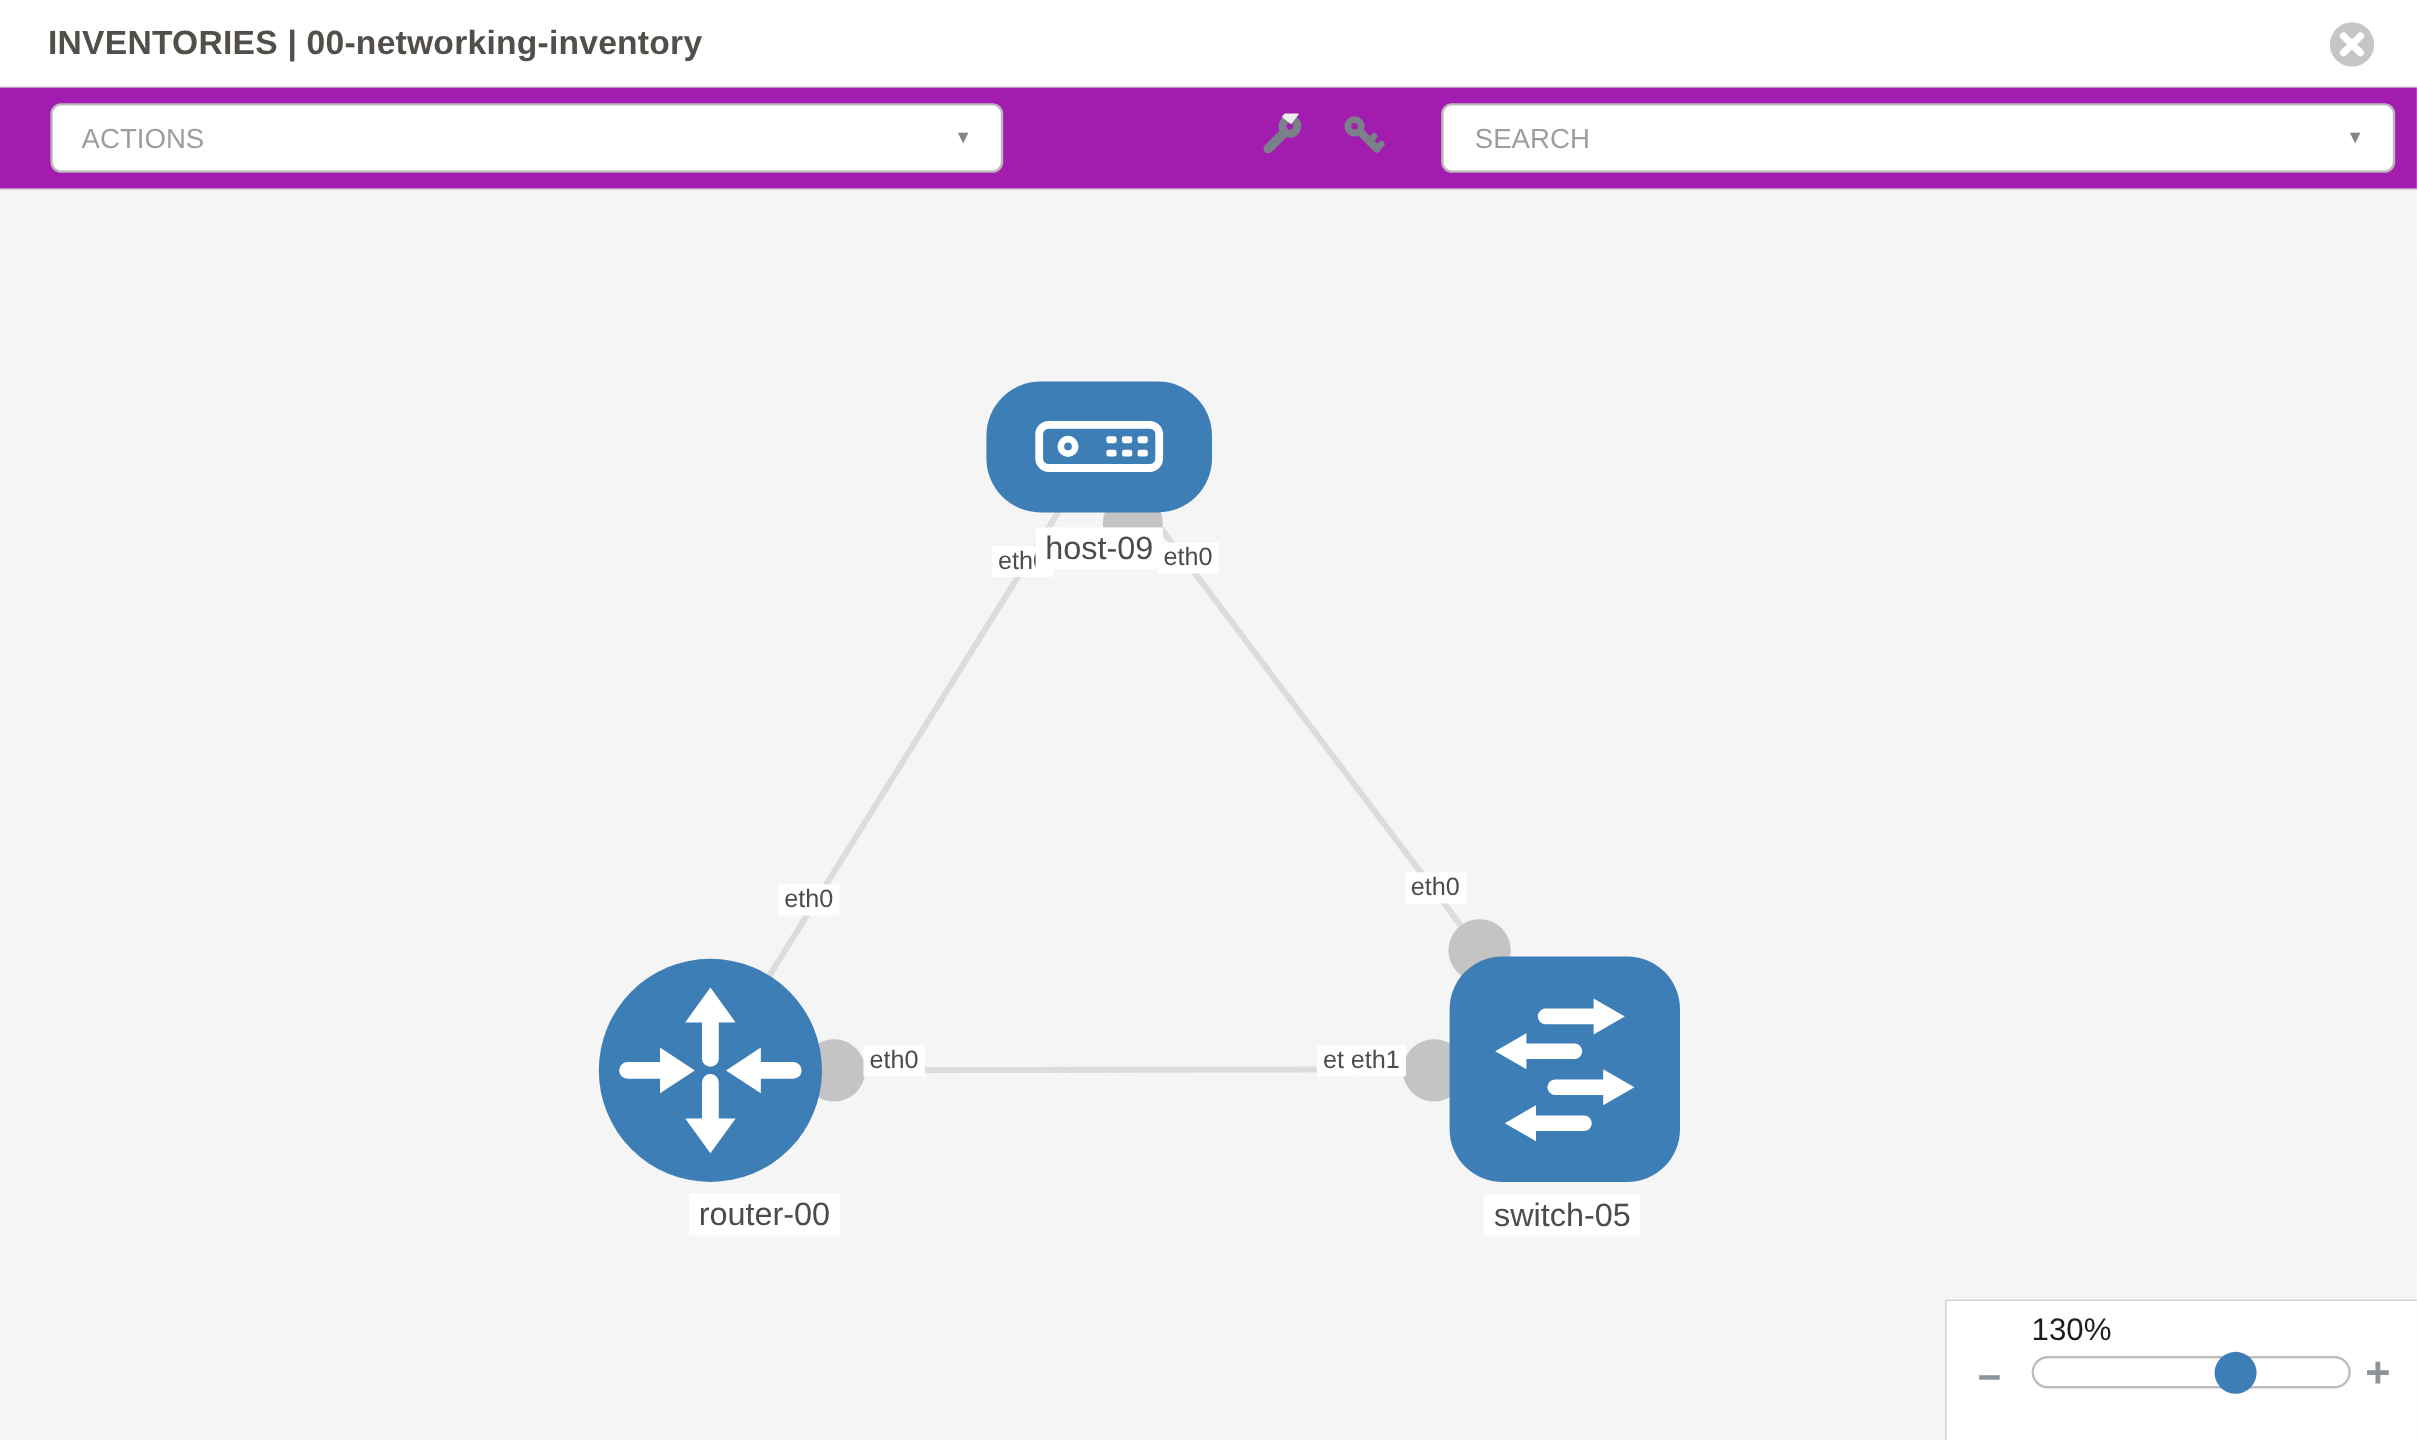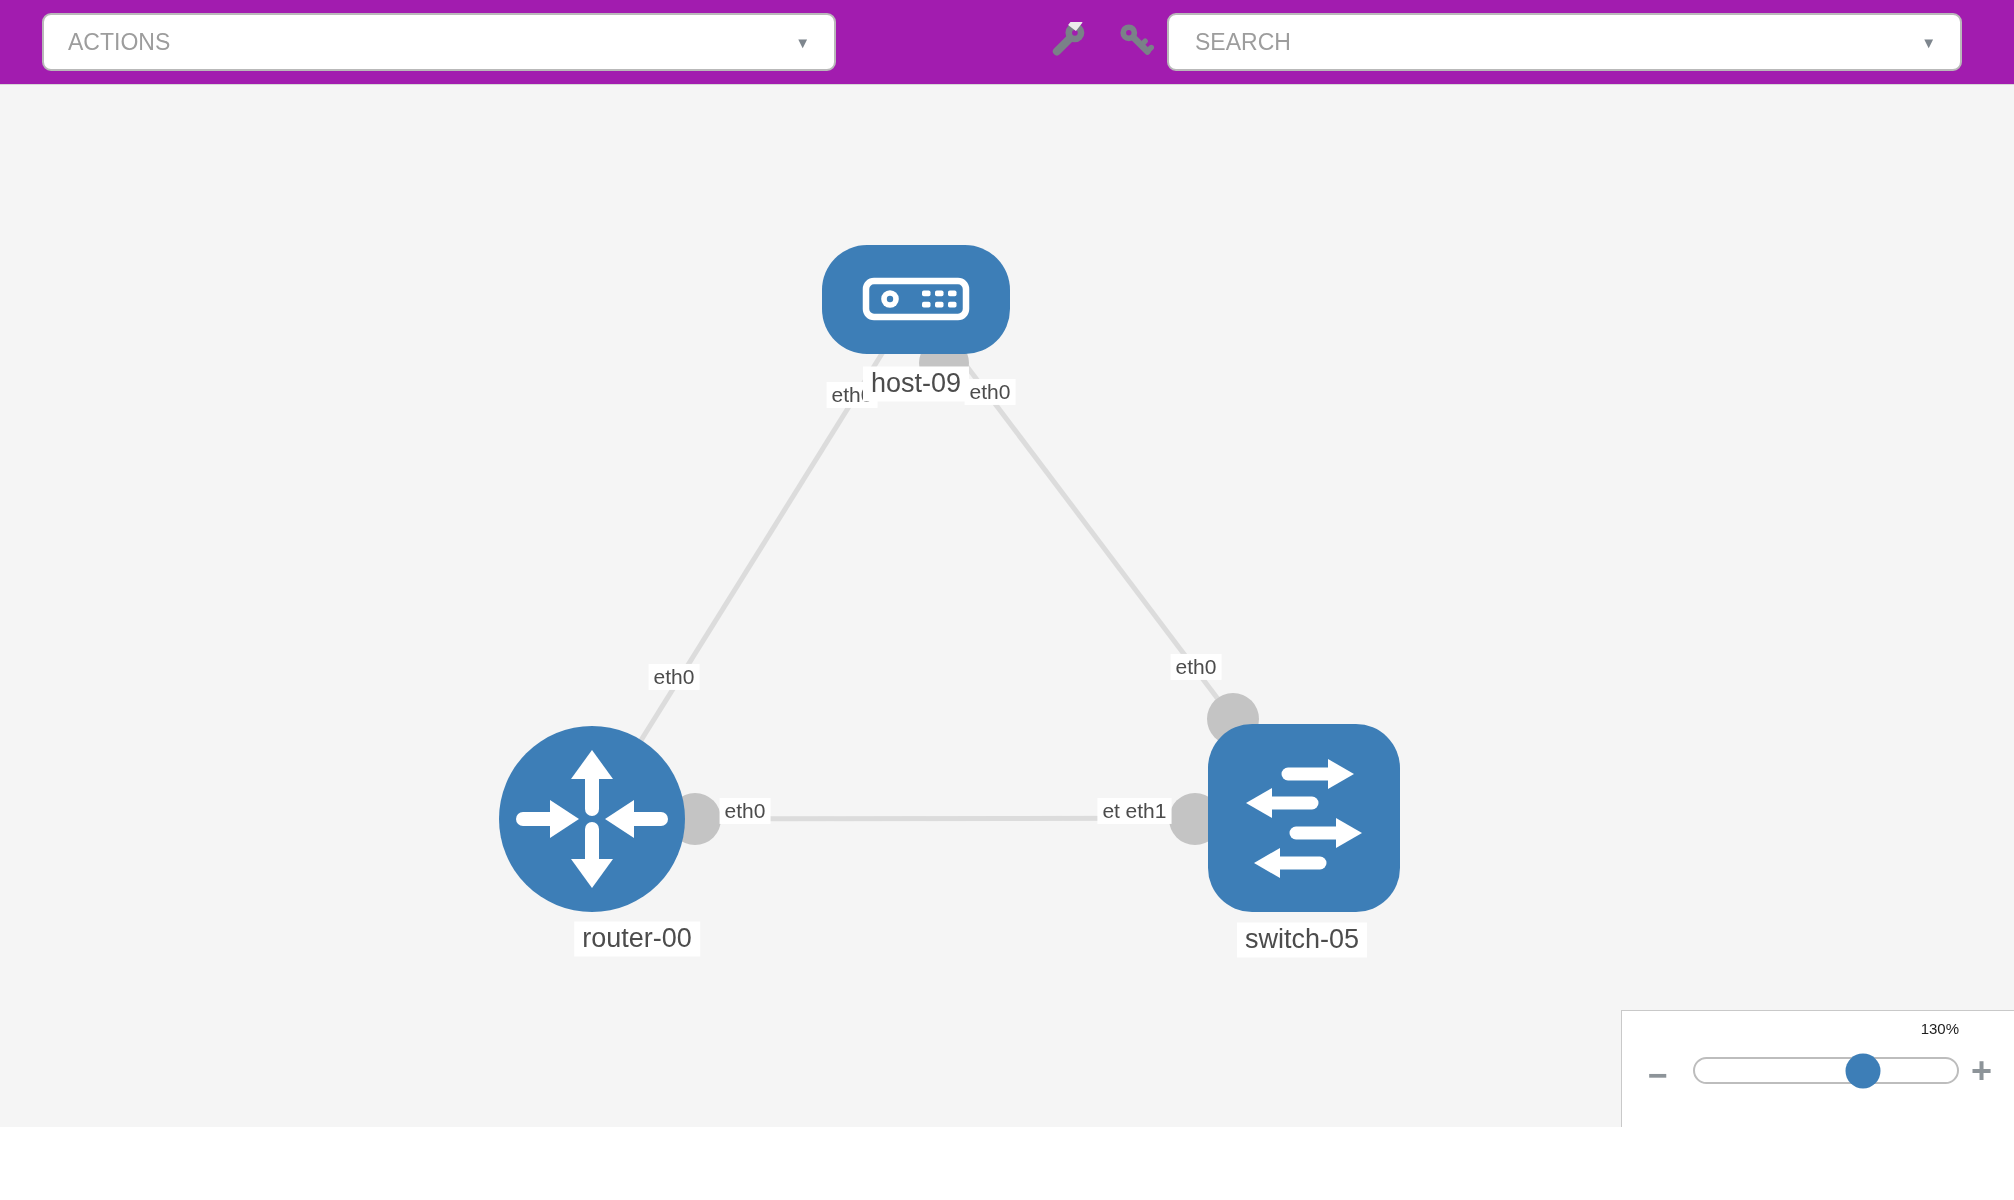--- a/index.html
+++ b/index.html
@@ -24,21 +24,21 @@
   
   .toolbar{position:relative;height:85px;background:#a21caf;border-bottom:1px solid #d6d6d6;box-sizing:border-box;}
   .fake-select{
     position:absolute;top:13px;height:58px;box-sizing:border-box;
     background:#fff;border:2px solid #b9b9b9;border-radius:9px;
     display:flex;align-items:center;color:#9d9d9d;font-size:23px;cursor:pointer;
   }
   .fake-select .lbl{white-space:nowrap;}
   .fake-select .caret{position:absolute;right:24px;top:50%;transform:translateY(-50%);font-size:15px;color:#7e868e;}
   .actions-select{left:42px;width:794px;padding:0 24px;}
-  .search-select{left:1167px;width:795px;padding:0 26px;}
+  .search-select{left:1201px;width:795px;padding:0 26px;}
   .tool-icon{position:absolute;top:50%;transform:translateY(-50%);cursor:pointer;}
   .wrench-pos{left:1050px;}
   .key-pos{left:1118px;}
 
   
   .canvas{position:relative;height:1042px;background:#f5f5f5;overflow:hidden;}
   .graph-svg{position:absolute;left:0;top:0;}
 
   .chip{
     position:absolute;transform:translate(-50%,-50%);
@@ -47,40 +47,49 @@
   .node-label{font-size:27px;padding:2px 8px;z-index:7;}
   .if-label{font-size:21px;padding:1px 5px;z-index:5;}
   .if-label.behind{z-index:4;}
   .if-label.front{z-index:5;}
 
   
   .zoom-panel{
     position:absolute;left:1621px;top:925px;right:-2px;bottom:-2px;
     background:#fff;border:1px solid #c9c9c9;box-sizing:border-box;z-index:10;
   }
-  .zoom-value{position:absolute;left:71px;top:9px;width:266px;text-align:right;font-size:15px;color:#1d1d1d;}
+  .zoom-value{position:absolute;left:71px;top:9px;width:266px;text-align:left;font-size:26px;color:#1d1d1d;}
   .zoom-minus,.zoom-plus{
     position:absolute;font-weight:700;color:#8d9499;cursor:pointer;line-height:1;user-select:none;
   }
   .zoom-minus{left:26px;top:47px;font-size:34px;}
   .zoom-plus{left:349px;top:42px;font-size:36px;}
   .zoom-slider{
     position:absolute;left:71px;top:46px;width:266px;height:27px;box-sizing:border-box;
     background:#fff;border:2px solid #bdbdbd;border-radius:14px;cursor:pointer;
   }
   .zoom-handle{
     position:absolute;left:64%;top:50%;transform:translate(-50%,-50%);
     width:35px;height:35px;border-radius:50%;background:#3d7eb7;cursor:grab;
   }
 </style>
 </head>
 <body>
 
 <div class="window">
 
+  <div class="header">
+    <h1 class="page-title">INVENTORIES | 00-networking-inventory</h1>
+    <button class="close-btn" title="">
+      <svg width="38" height="38" viewBox="0 0 38 38">
+        <circle cx="19" cy="19" r="18.5" fill="#c6c6c6"></circle>
+        <path d="M12 12 L26 26 M26 12 L12 26" stroke="#ffffff" stroke-width="6" stroke-linecap="round"></path>
+      </svg>
+    </button>
+  </div>
 
   <div class="toolbar">
     <div class="fake-select actions-select">
       <span class="lbl">ACTIONS</span>
       <span class="caret">▼</span>
     </div>
 
     <span class="tool-icon wrench-pos">
       <svg width="36" height="36" viewBox="0 0 24 24">
         <g fill="none" stroke="#7a8188">

